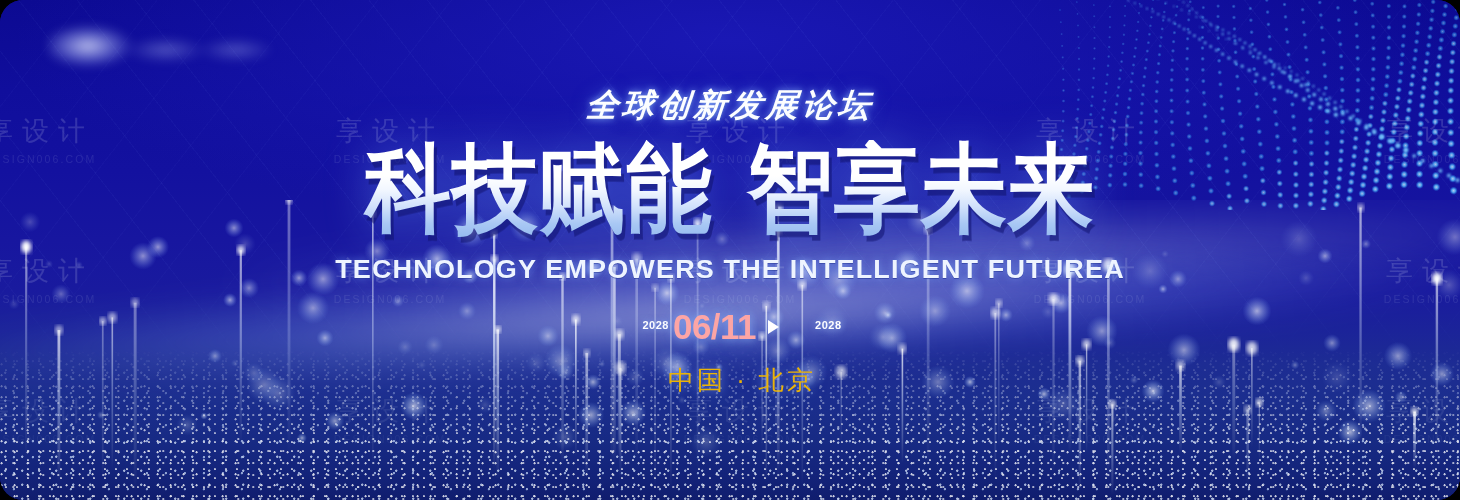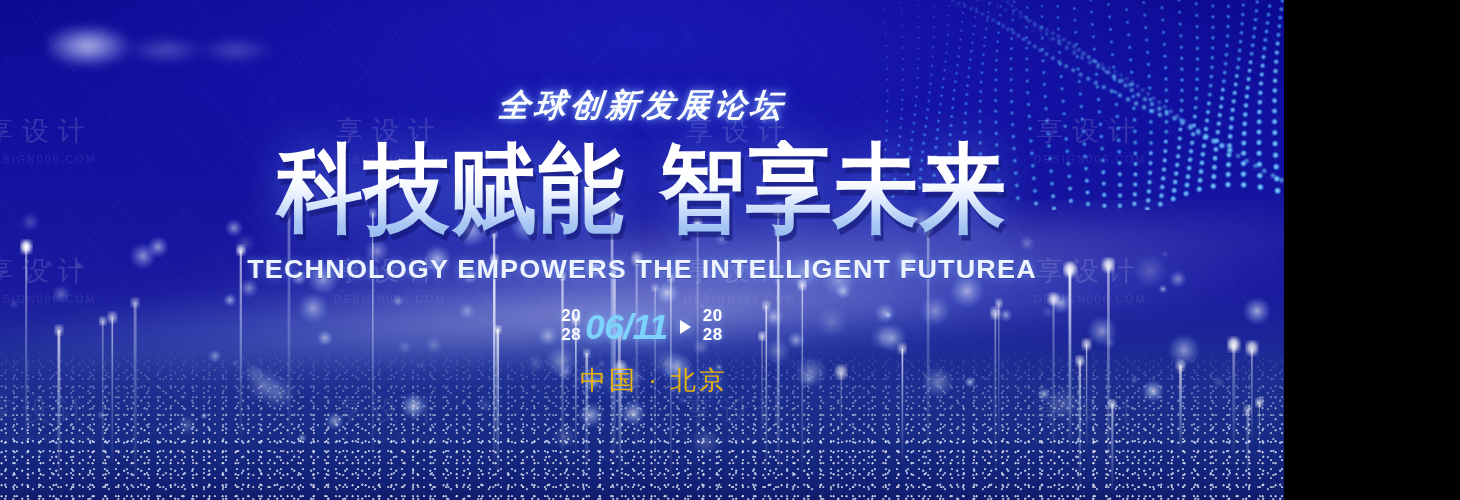--- a/index.html
+++ b/index.html
@@ -6,24 +6,25 @@
   html,body { background:#000; }
   body {
     font-family:"Liberation Sans", sans-serif;
     width:1460px; height:500px;
     overflow:hidden;
   }
 
   
   #banner{
     position:relative;
-    width:1284px; height:500px;
+    width:1460px; height:500px;
     overflow:hidden;
     background:#0b0a8f;
     isolation:isolate;
+    border-radius:23px;
   }
 
   
   .bg-base{
     position:absolute; inset:0;
     background:
       radial-gradient(ellipse 70% 55% at 50% 8%, #1a18b4 0%, rgba(15,13,155,0) 70%),
       linear-gradient(180deg,
         #0c0a92 0%,
         #100e9c 18%,
@@ -217,31 +218,31 @@
     transform:scaleX(1.02);
   }
 
   .dateline{
     margin-top:22px;
     display:flex; align-items:center; justify-content:center;
     gap:9px;
   }
   .dgroup{ display:flex; align-items:center; gap:4px; }
   .dyear{
-    display:flex; flex-direction:column;
-    font-size:17px; font-weight:700; line-height:1.08;
+    display:flex; 
+    font-size:11px; font-weight:700; line-height:1.08;
     color:#ffffff; letter-spacing:.5px;
     text-shadow:0 0 6px rgba(140,180,255,.7);
     padding-bottom:2px;
+    margin-left:24px;
   }
   .dmd{
     font-size:35px; font-weight:800; letter-spacing:-0.5px;
-    color:#7dd3fc;
+    color:#fca5a5;
     text-shadow:0 0 10px rgba(150,190,255,.75), 0 0 24px rgba(90,140,255,.45);
-    font-style:italic;
   }
   .arrow{
     width:0; height:0;
     border-left:11px solid #ffffff;
     border-top:7px solid transparent;
     border-bottom:7px solid transparent;
     filter:drop-shadow(0 0 5px rgba(150,190,255,.8));
     margin:0 3px;
   }
 

